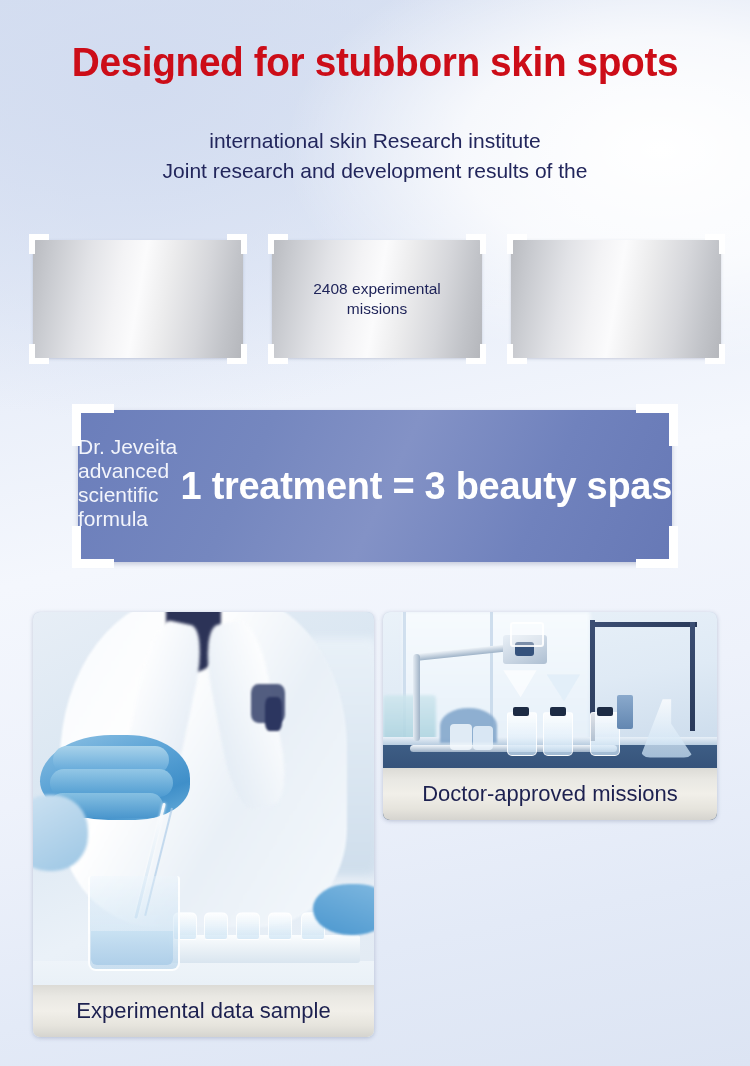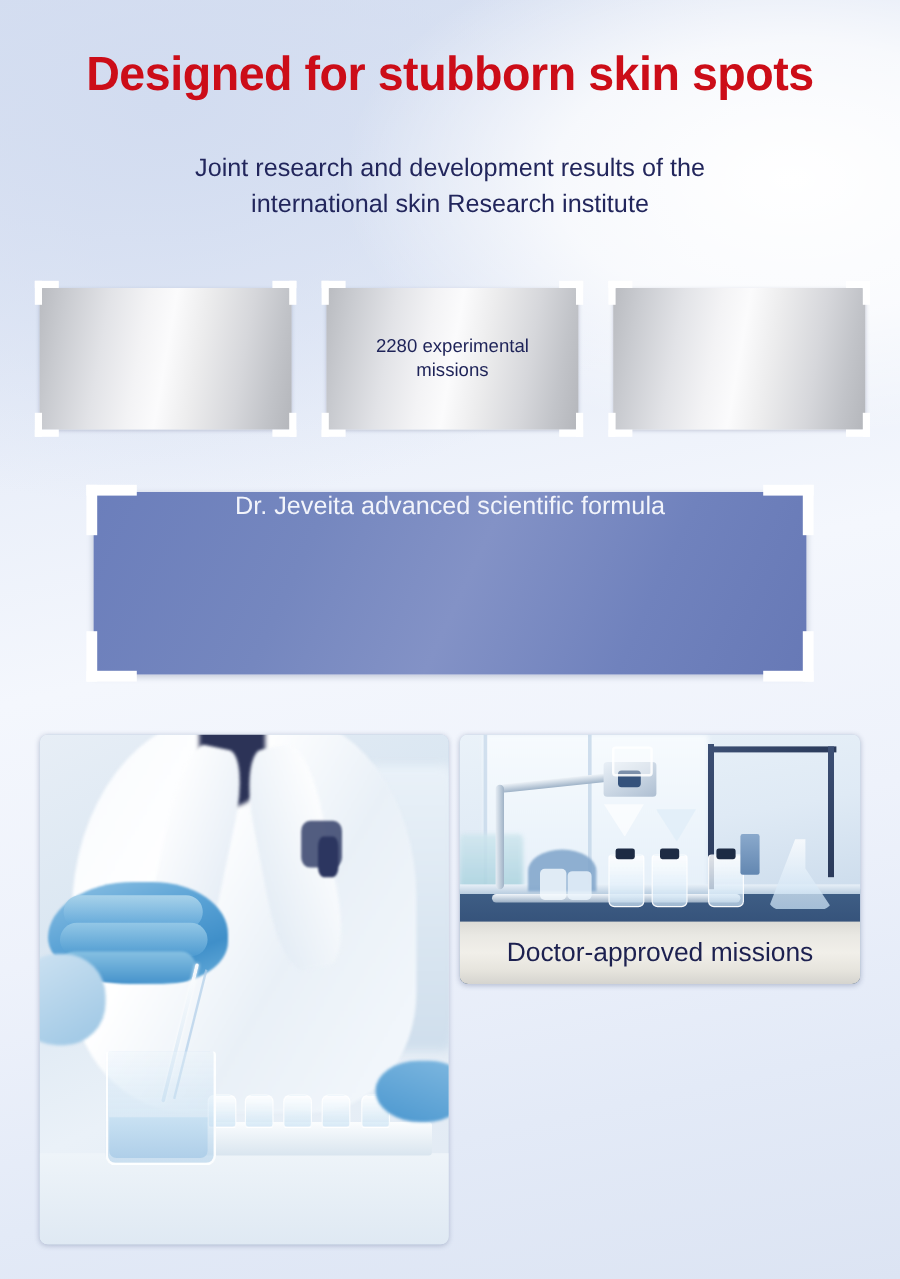--- a/index.html
+++ b/index.html
@@ -73,21 +73,21 @@
 
   
   .banner-wrap{
     position:absolute;left:72px;top:404px;width:606px;height:164px;
   }
   .banner{
     position:absolute;left:6px;top:6px;right:6px;bottom:6px;
     background:linear-gradient(115deg,#6b7ebb 0%,#7587bf 30%,#8392c6 52%,#7082bd 76%,#6779b6 100%);
     border-radius:2px;
     box-shadow:0 2px 5px rgba(50,62,110,0.25);
-    display:flex;flex-direction:column;align-items:center;justify-content:flex-start;
+    display:flex;flex-direction:row;align-items:center;justify-content:flex-start;
   }
   .banner-sub{
     font-size:21px;color:#f2f4fb;margin-bottom:6px;
   }
   .banner-main{
     font-size:38px;font-weight:bold;color:#ffffff;
     letter-spacing:-0.3px;white-space:nowrap;
   }
   .bbrk{position:absolute;width:42px;height:42px;pointer-events:none;z-index:3;}
   .bbrk::before,.bbrk::after{content:"";position:absolute;background:#ffffff;}
@@ -278,56 +278,57 @@
     background:linear-gradient(200deg,#7fb4dd,#4a8cc2);border-radius:44%;filter:blur(1px);}
 </style>
 </head>
 <body>
 
 <div class="page">
 
   <div class="headline">Designed for stubborn skin spots</div>
 
   <div class="subtitle">
+    <span>international skin Research institute</span>
     <span>Joint research and development results of the</span>
-    <span>international skin Research institute</span>
   </div>
 
   <div class="badges">
 
     <div class="badge">
       <span class="brk tl"></span>
       <span class="brk tr"></span>
       <span class="brk bl"></span>
       <span class="brk br"></span>
     </div>
 
     <div class="badge">
       <span class="brk tl"></span>
       <span class="brk tr"></span>
       <span class="brk bl"></span>
       <span class="brk br"></span>
       <div class="badge-text">
-        <span>2280 experimental</span>
+        <span>2408 experimental</span>
         <span>missions</span>
       </div>
     </div>
 
     <div class="badge">
       <span class="brk tl"></span>
       <span class="brk tr"></span>
       <span class="brk bl"></span>
       <span class="brk br"></span>
     </div>
 
   </div>
 
   <div class="banner-wrap">
     <div class="banner">
       <div class="banner-sub">Dr. Jeveita advanced scientific formula</div>
+      <div class="banner-main">1 treatment = 3 beauty spas</div>
     </div>
     <span class="bbrk tl"></span>
     <span class="bbrk tr"></span>
     <span class="bbrk bl"></span>
     <span class="bbrk br"></span>
   </div>
 
   <div class="gallery">
 
     <div class="col-left">
@@ -350,20 +351,23 @@
             <i class="pipette2"></i>
           <i class="rack"></i>
           <i class="vial v1"></i>
             <i class="vial v2"></i>
             <i class="vial v3"></i>
             <i class="vial v4"></i>
             <i class="vial v5"></i>
           <i class="beaker"></i>
             <i class="beaker-liq"></i>
           <i class="glove2"></i>
+        </div>
+        <div class="caption">
+          <span class="caption-text">Experimental data sample</span>
         </div>
       </div>
     </div>
 
     <div class="col-right">
 
       <div class="photo half">
         <div class="scene s2">
           <i class="window"></i>
             <i class="wframe"></i>

